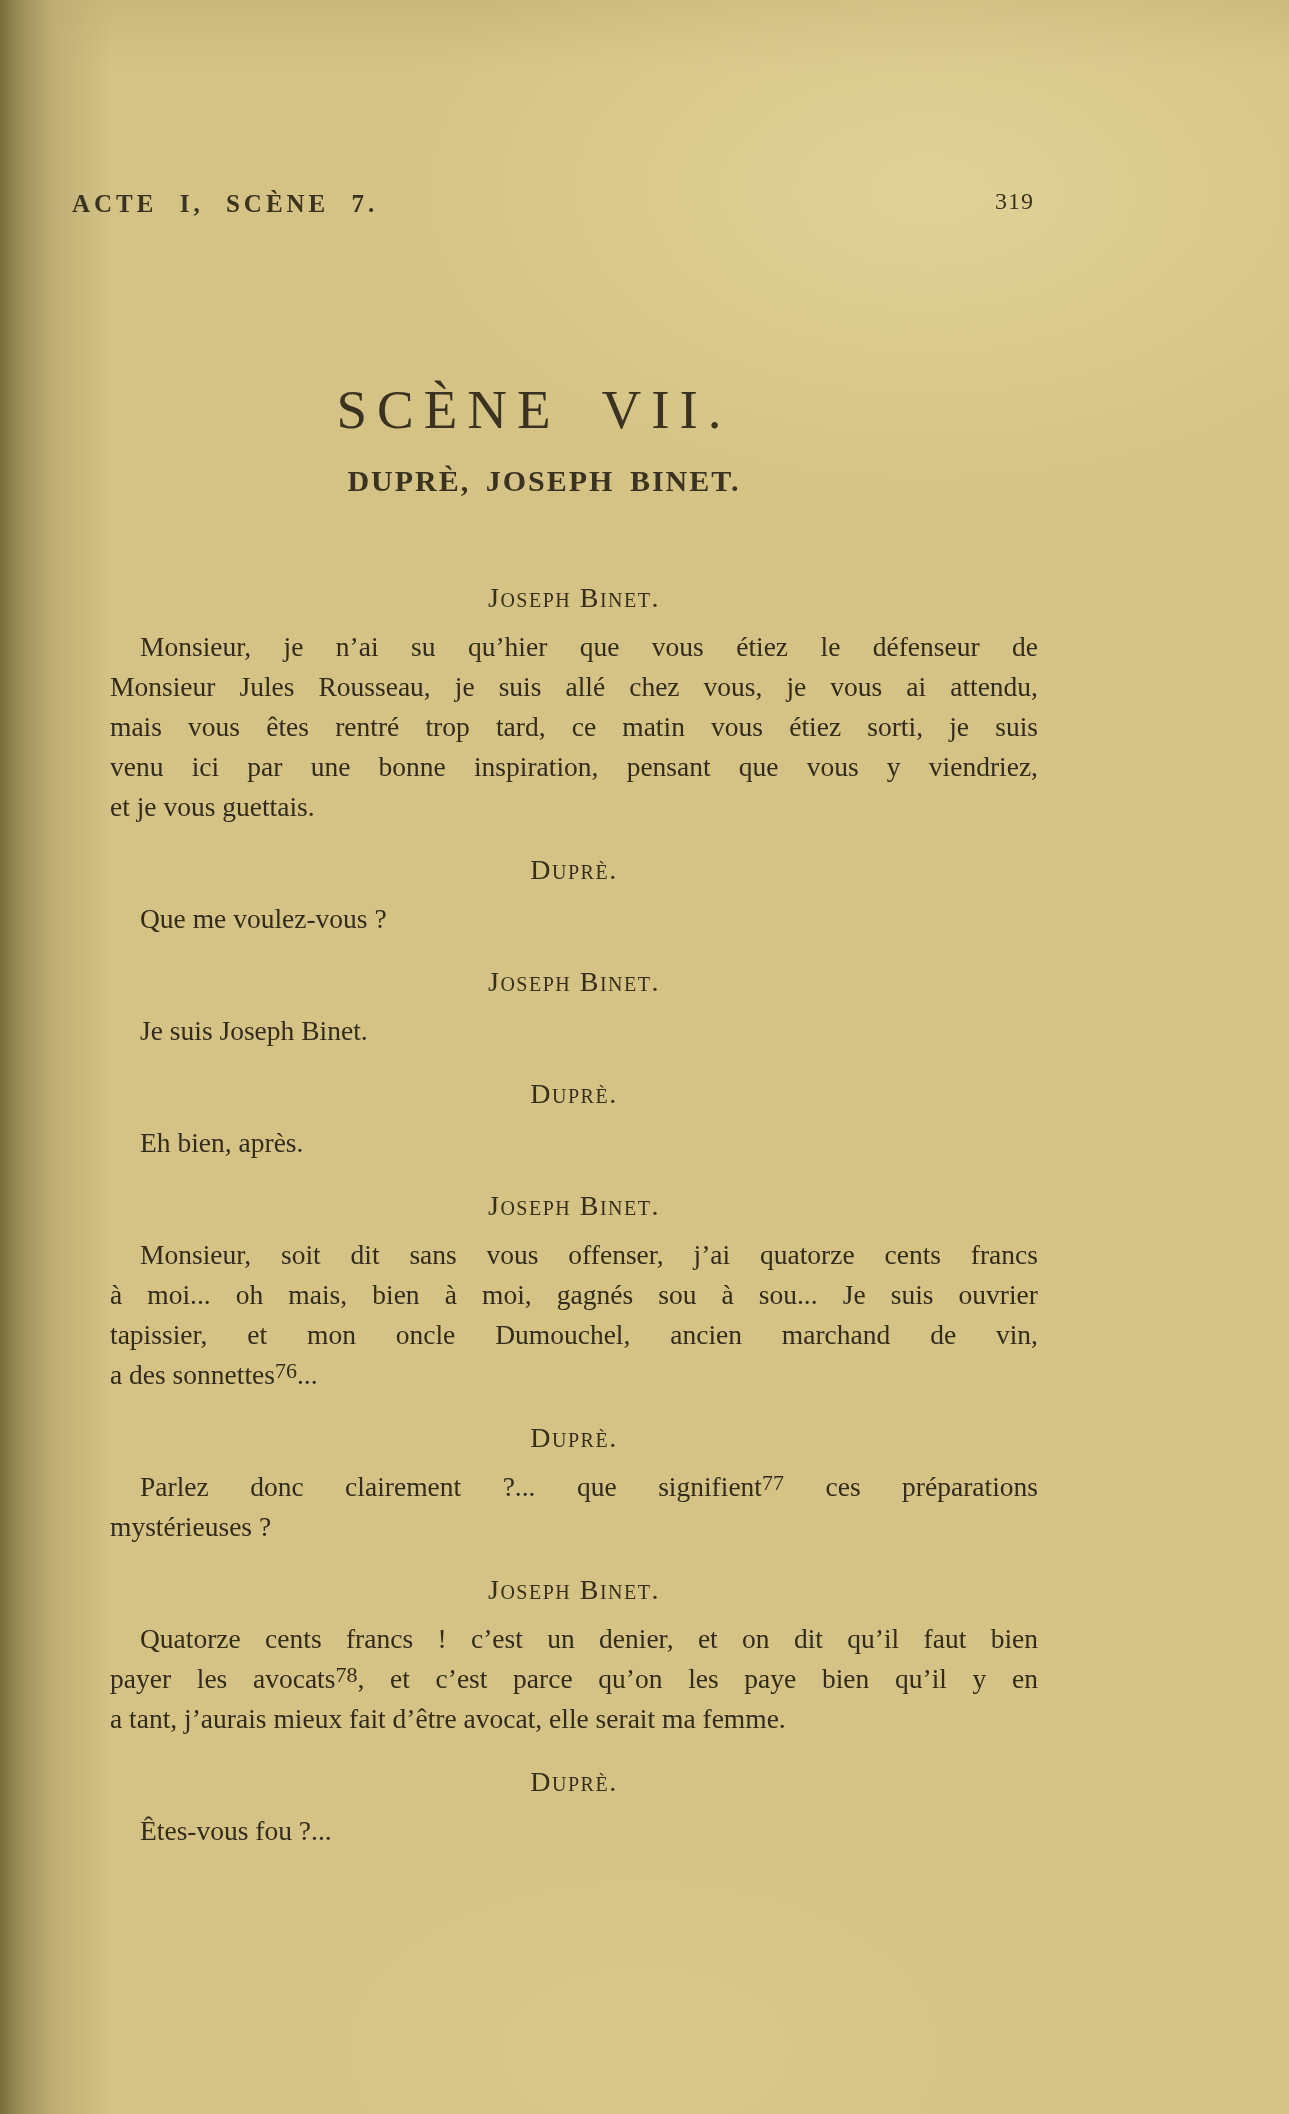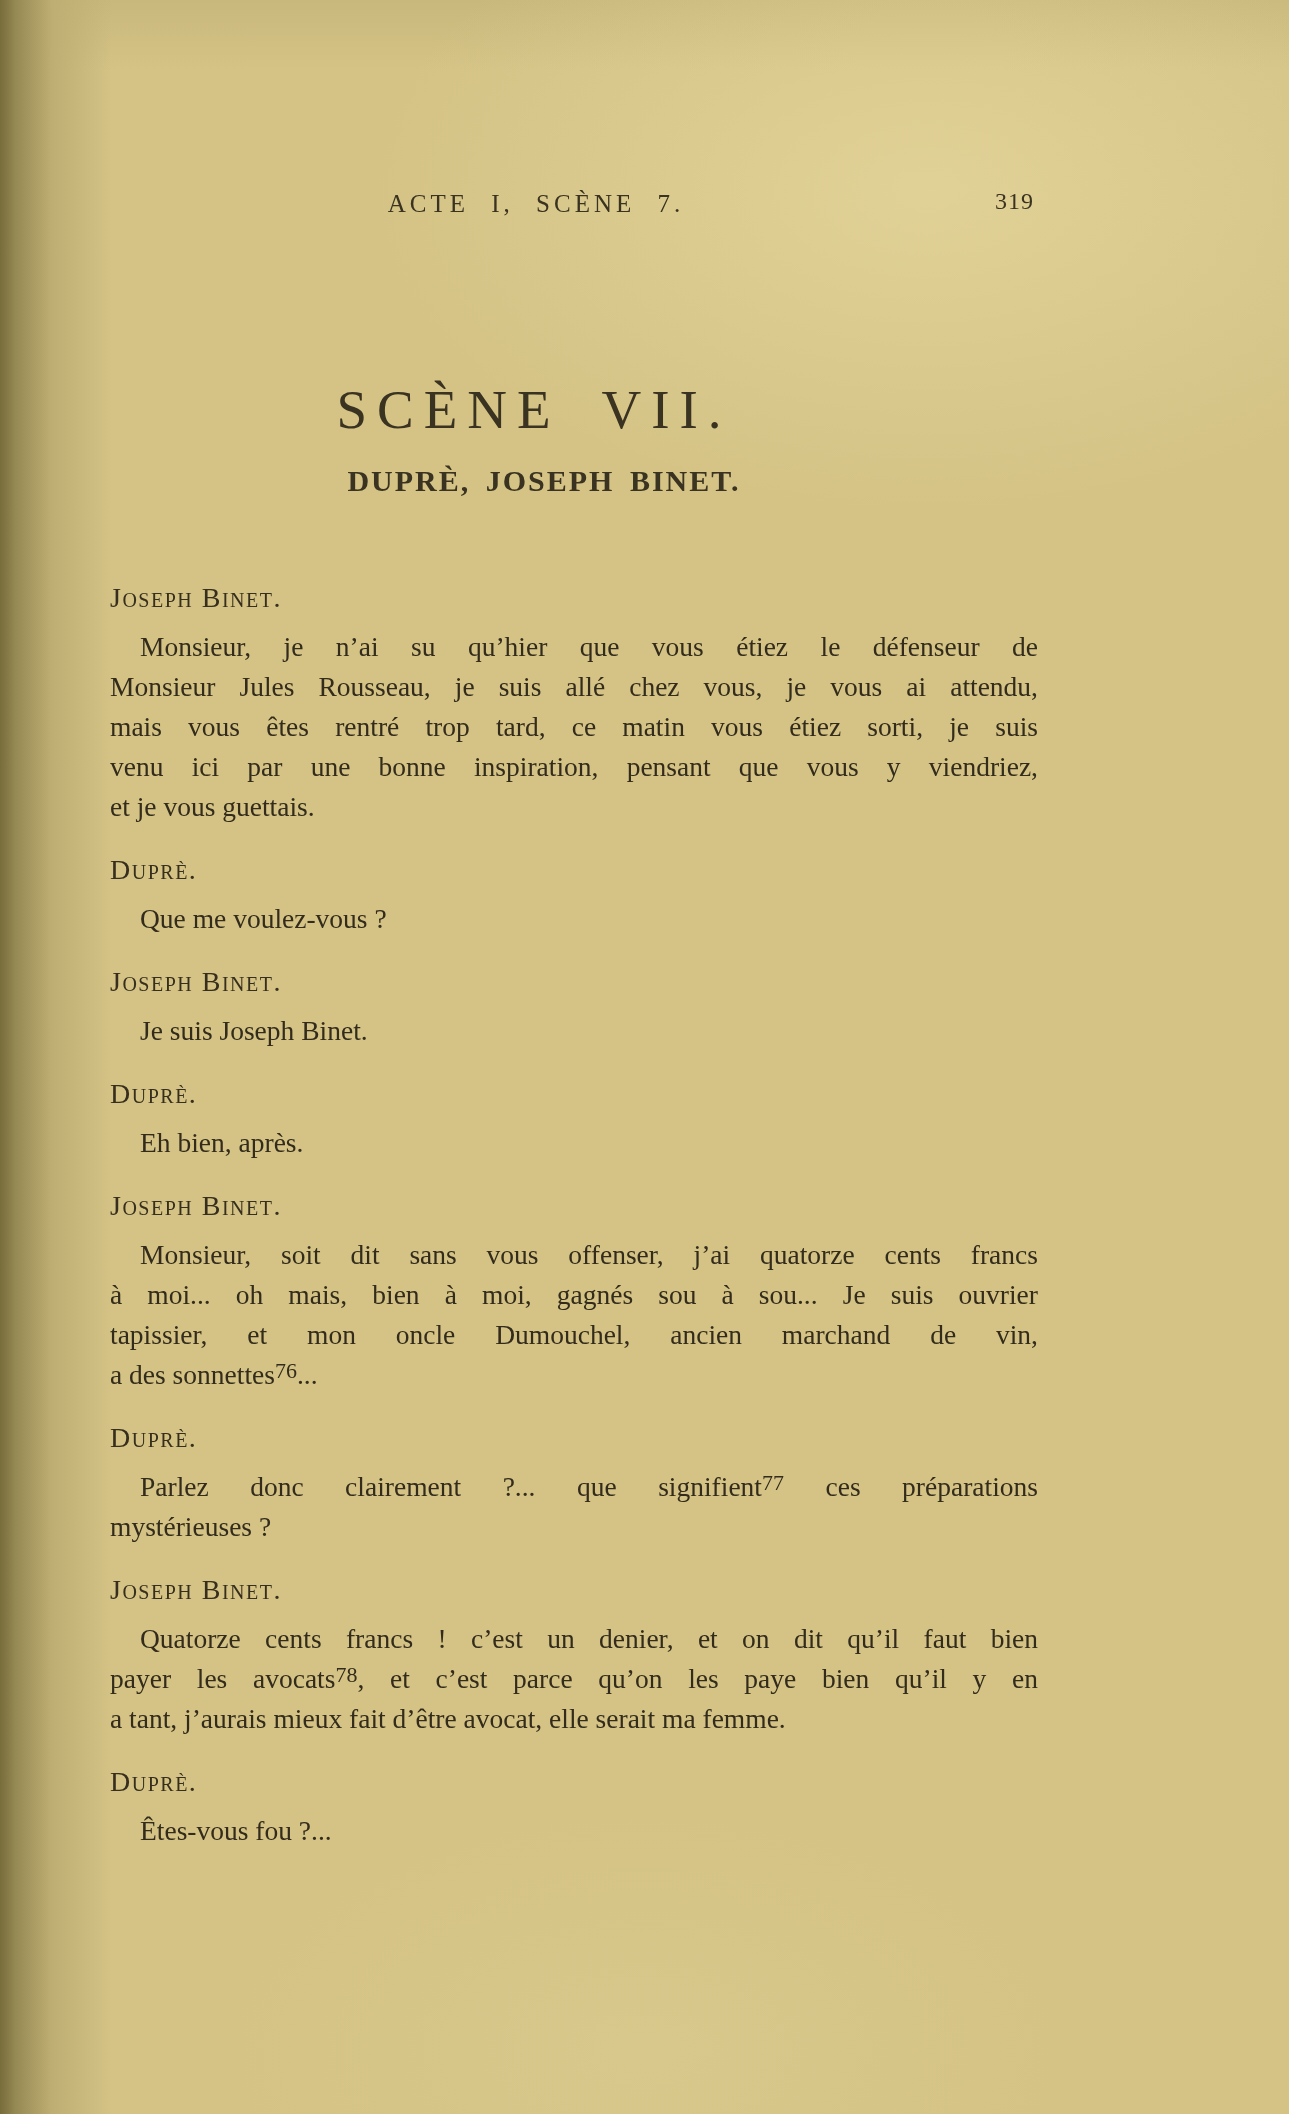--- a/index.html
+++ b/index.html
@@ -26,25 +26,24 @@
     top:0;
   }
   .running-header{
     position:absolute;
     top:190px;
     left:0;right:0;
     height:34px;
   }
   .running-header .section{
     display:block;
-    text-align:center;
     font-size:25px;
     letter-spacing:4px;
     word-spacing:12px;
-    font-weight:normal;
+    font-weight:bold;
     color:#3a3321;
     transform:translateX(-38px);
   }
   .running-header .pageno{
     position:absolute;
     right:4px;top:-2px;
     font-size:24px;
     letter-spacing:1px;
     color:#3a3321;
   }
@@ -68,20 +67,21 @@
     word-spacing:6px;
     font-weight:bold;
     color:#3a3321;
     transform:translateX(-30px);
   }
   .dialogue{
     position:absolute;
     top:555px;left:0;right:0;
   }
   .speaker{
+    text-align:center;
     font-variant:small-caps;
     font-size:28px;
     letter-spacing:1.5px;
     line-height:30px;
     margin-top:28px;
     margin-bottom:14px;
     color:#372f1e;
   }
   .speech{margin:0;}
   .line{

